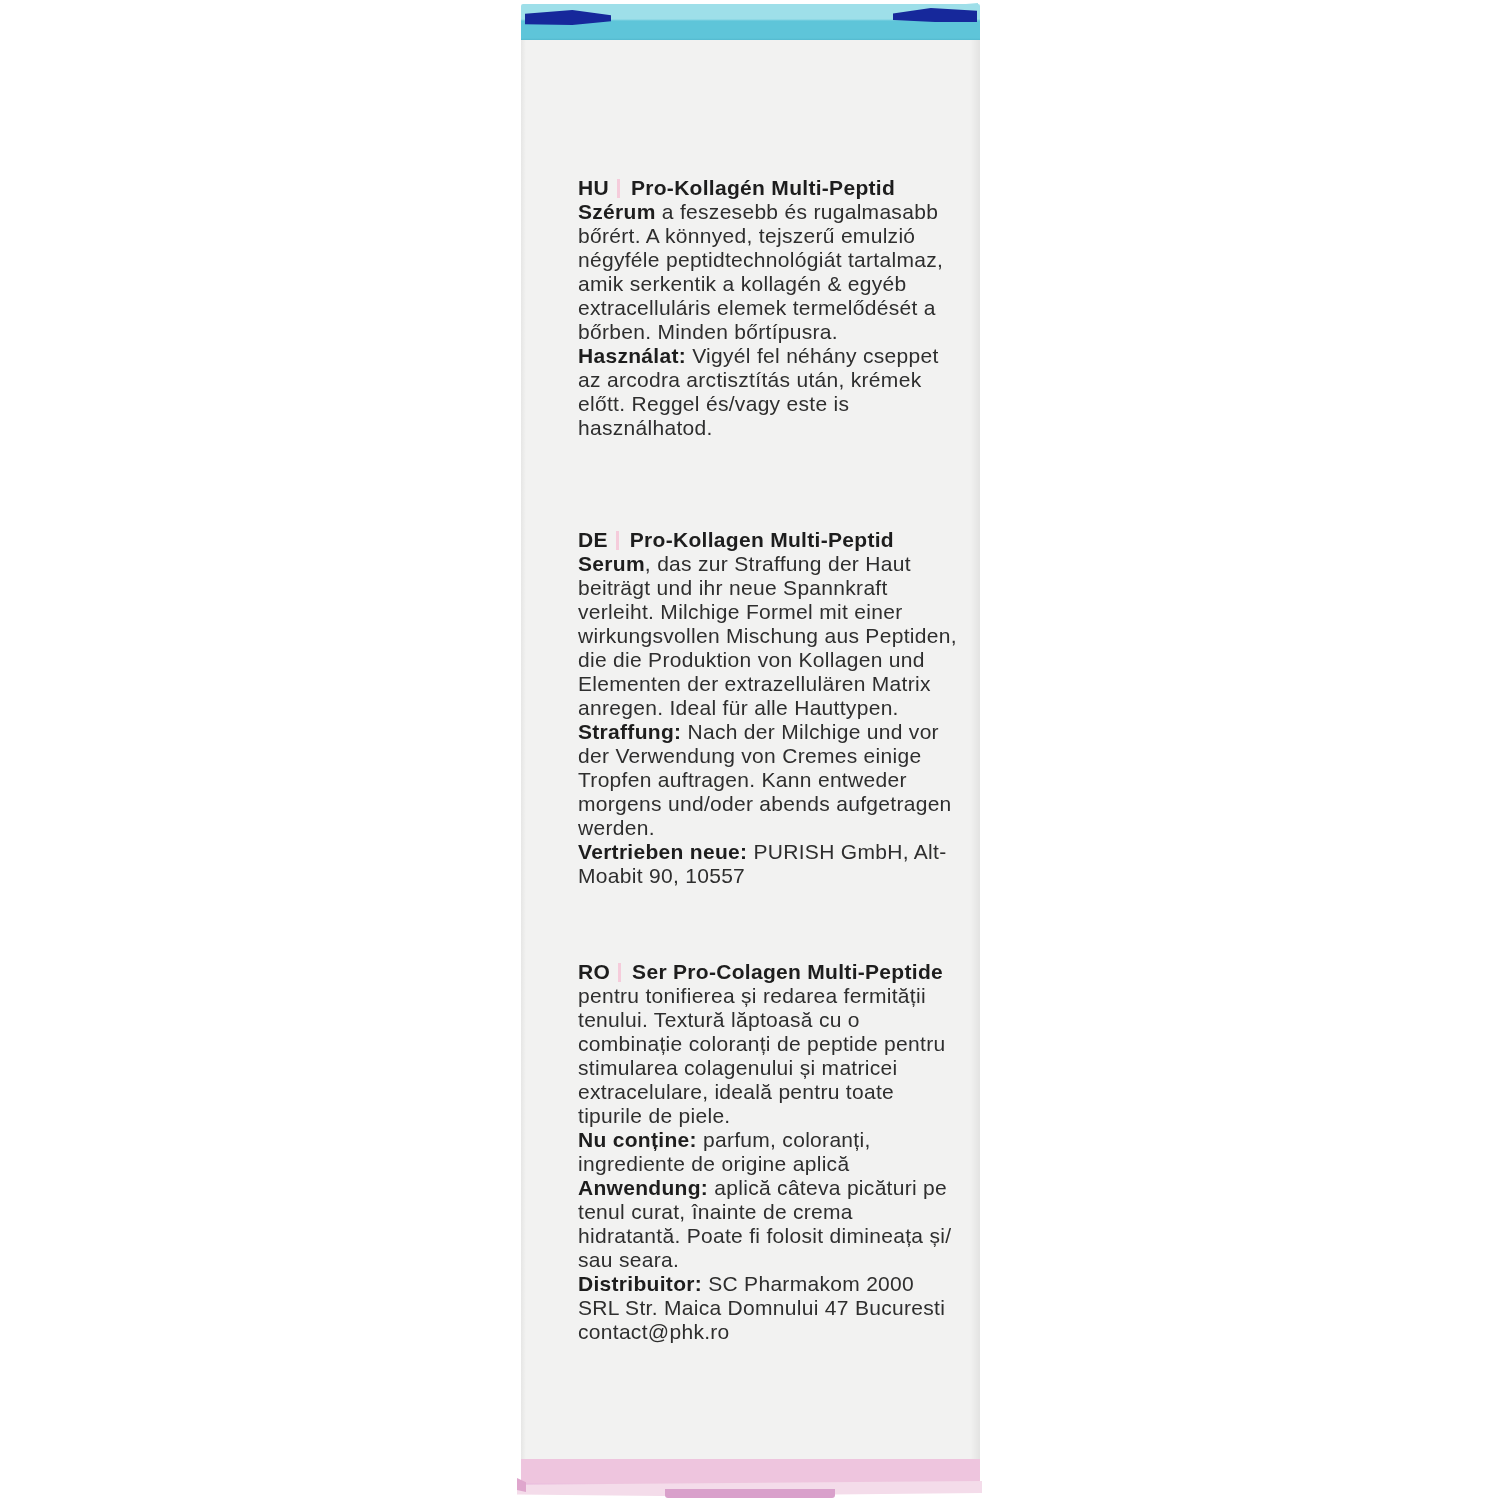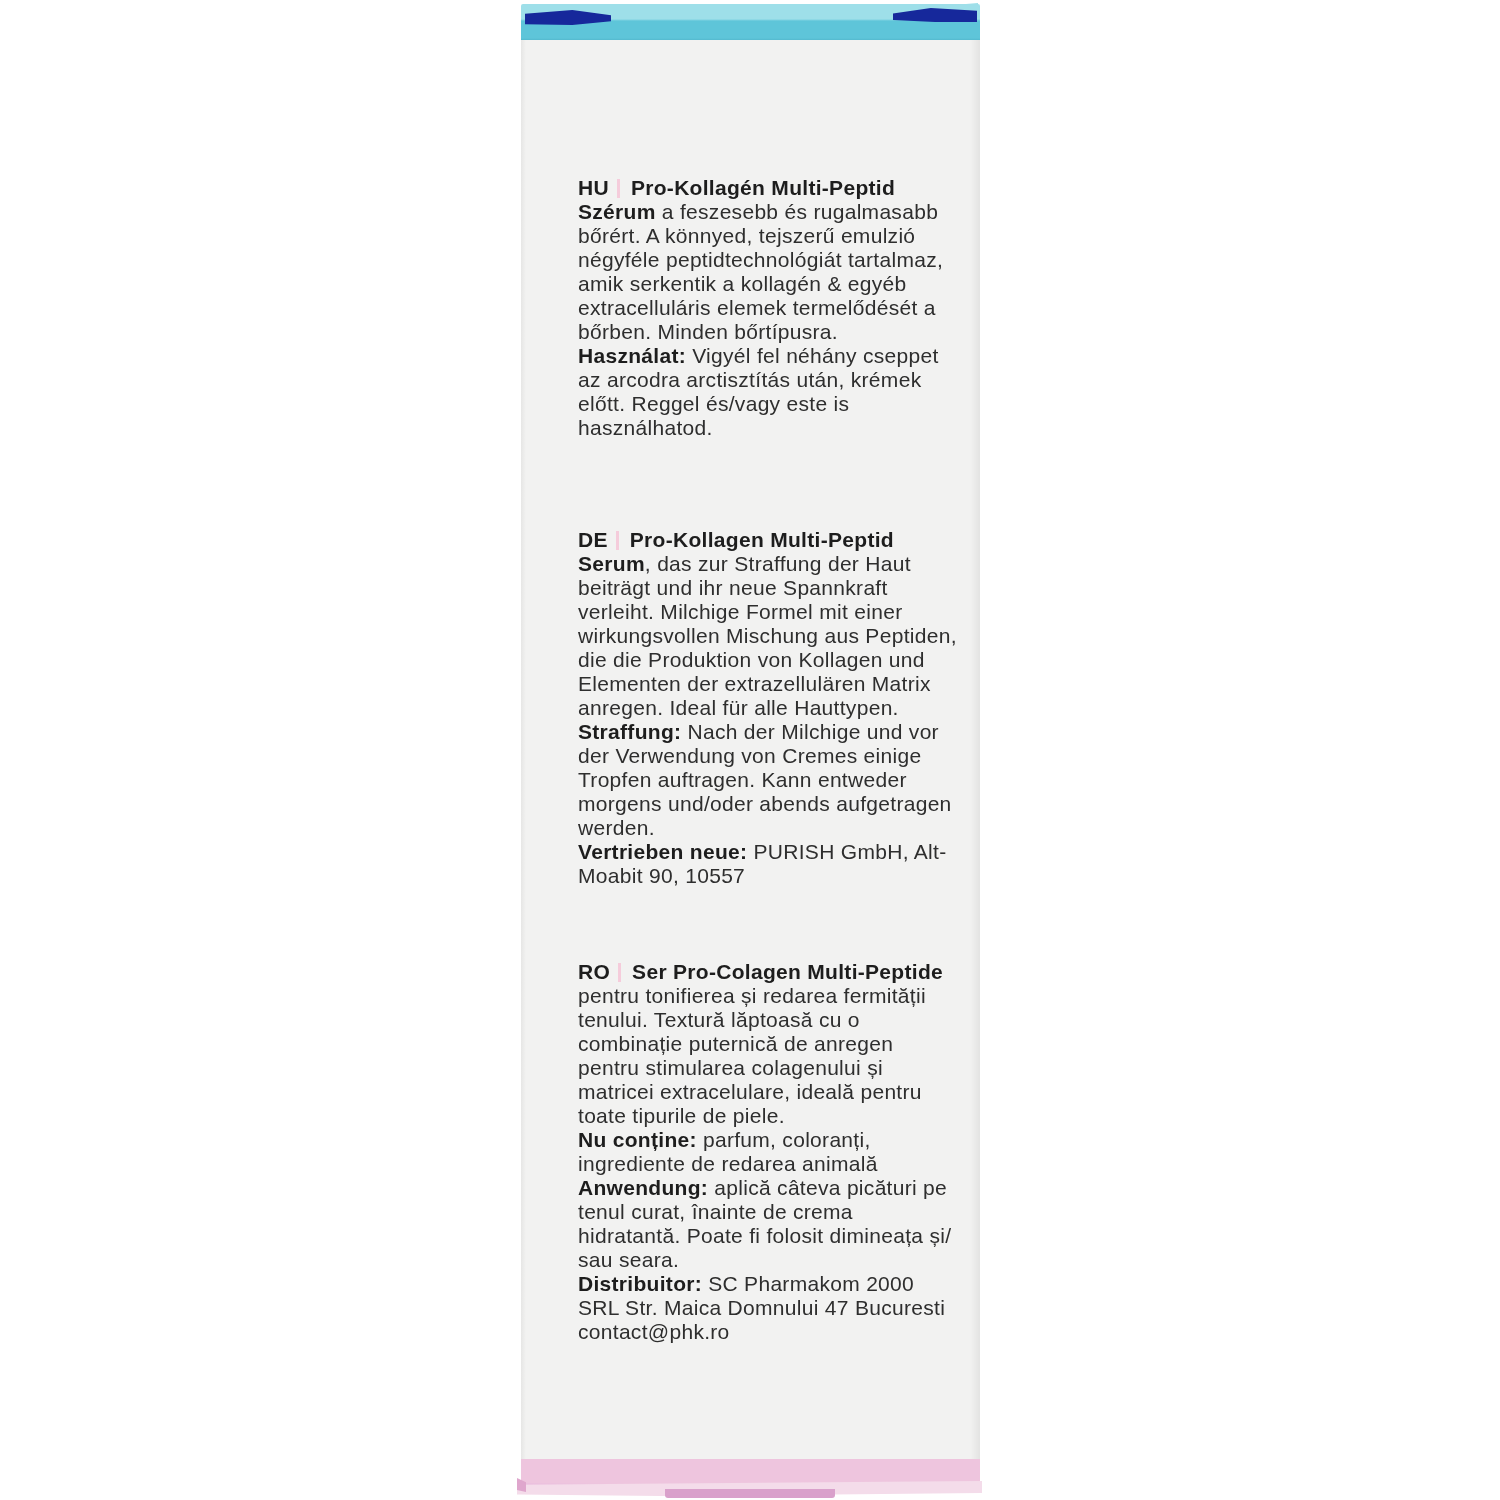--- a/index.html
+++ b/index.html
@@ -129,22 +129,22 @@
 
   <div class="face">
     <div class="text-panel">
   <div class="lang-section"><span class="code">HU</span><span class="divider"></span><span class="body-text"><span class="b">Pro-Kollagén Multi-Peptid Szérum</span><span class="r"> a feszesebb és rugalmasabb bőrért. A könnyed, tejszerű emulzió négyféle peptidtechnológiát tartalmaz, amik serkentik a kollagén &amp; egyéb extracelluláris elemek termelődését a bőrben. Minden bőrtípusra.
 </span><span class="b">Használat:</span><span class="r"> Vigyél fel néhány cseppet az arcodra arctisztítás után, krémek előtt. Reggel és/vagy este is használhatod.</span></span></div>
 
   <div class="lang-section"><span class="code">DE</span><span class="divider"></span><span class="body-text"><span class="b">Pro-Kollagen Multi-Peptid Serum</span><span class="r">, das zur Straffung der Haut beiträgt und ihr neue Spannkraft verleiht. Milchige Formel mit einer wirkungsvollen Mischung aus Peptiden, die die Produktion von Kollagen und Elementen der extrazellulären Matrix anregen. Ideal für alle Hauttypen.
 </span><span class="b">Straffung:</span><span class="r"> Nach der Milchige und vor der Verwendung von Cremes einige Tropfen auftragen. Kann entweder morgens und/oder abends aufgetragen werden.
 </span><span class="b">Vertrieben neue:</span><span class="r"> PURISH GmbH, Alt-Moabit 90, 10557</span></span></div>
 
-  <div class="lang-section"><span class="code">RO</span><span class="divider"></span><span class="body-text"><span class="b">Ser Pro-Colagen Multi-Peptide</span><span class="r"> pentru tonifierea și redarea fermității tenului. Textură lăptoasă cu o combinație puternică de anregen pentru stimularea colagenului și matricei extracelulare, ideală pentru toate tipurile de piele.
-</span><span class="b">Nu conține:</span><span class="r"> parfum, coloranți, ingrediente de redarea animală
+  <div class="lang-section"><span class="code">RO</span><span class="divider"></span><span class="body-text"><span class="b">Ser Pro-Colagen Multi-Peptide</span><span class="r"> pentru tonifierea și redarea fermității tenului. Textură lăptoasă cu o combinație coloranți de peptide pentru stimularea colagenului și matricei extracelulare, ideală pentru toate tipurile de piele.
+</span><span class="b">Nu conține:</span><span class="r"> parfum, coloranți, ingrediente de origine aplică
 </span><span class="b">Anwendung:</span><span class="r"> aplică câteva picături pe tenul curat, înainte de crema hidratantă. Poate fi folosit dimineața și/ sau seara.
 </span><span class="b">Distribuitor:</span><span class="r"> SC Pharmakom 2000 SRL Str. Maica Domnului 47 Bucuresti contact@phk.ro</span></span></div>
 </div>
   </div>
 
   <div class="bottom-band"></div>
   <div class="bottom-flap-shade"></div>
   <div class="bottom-flap"></div>
   <div class="bottom-tab"></div>
   <div class="bottom-corner-sliver"></div>

